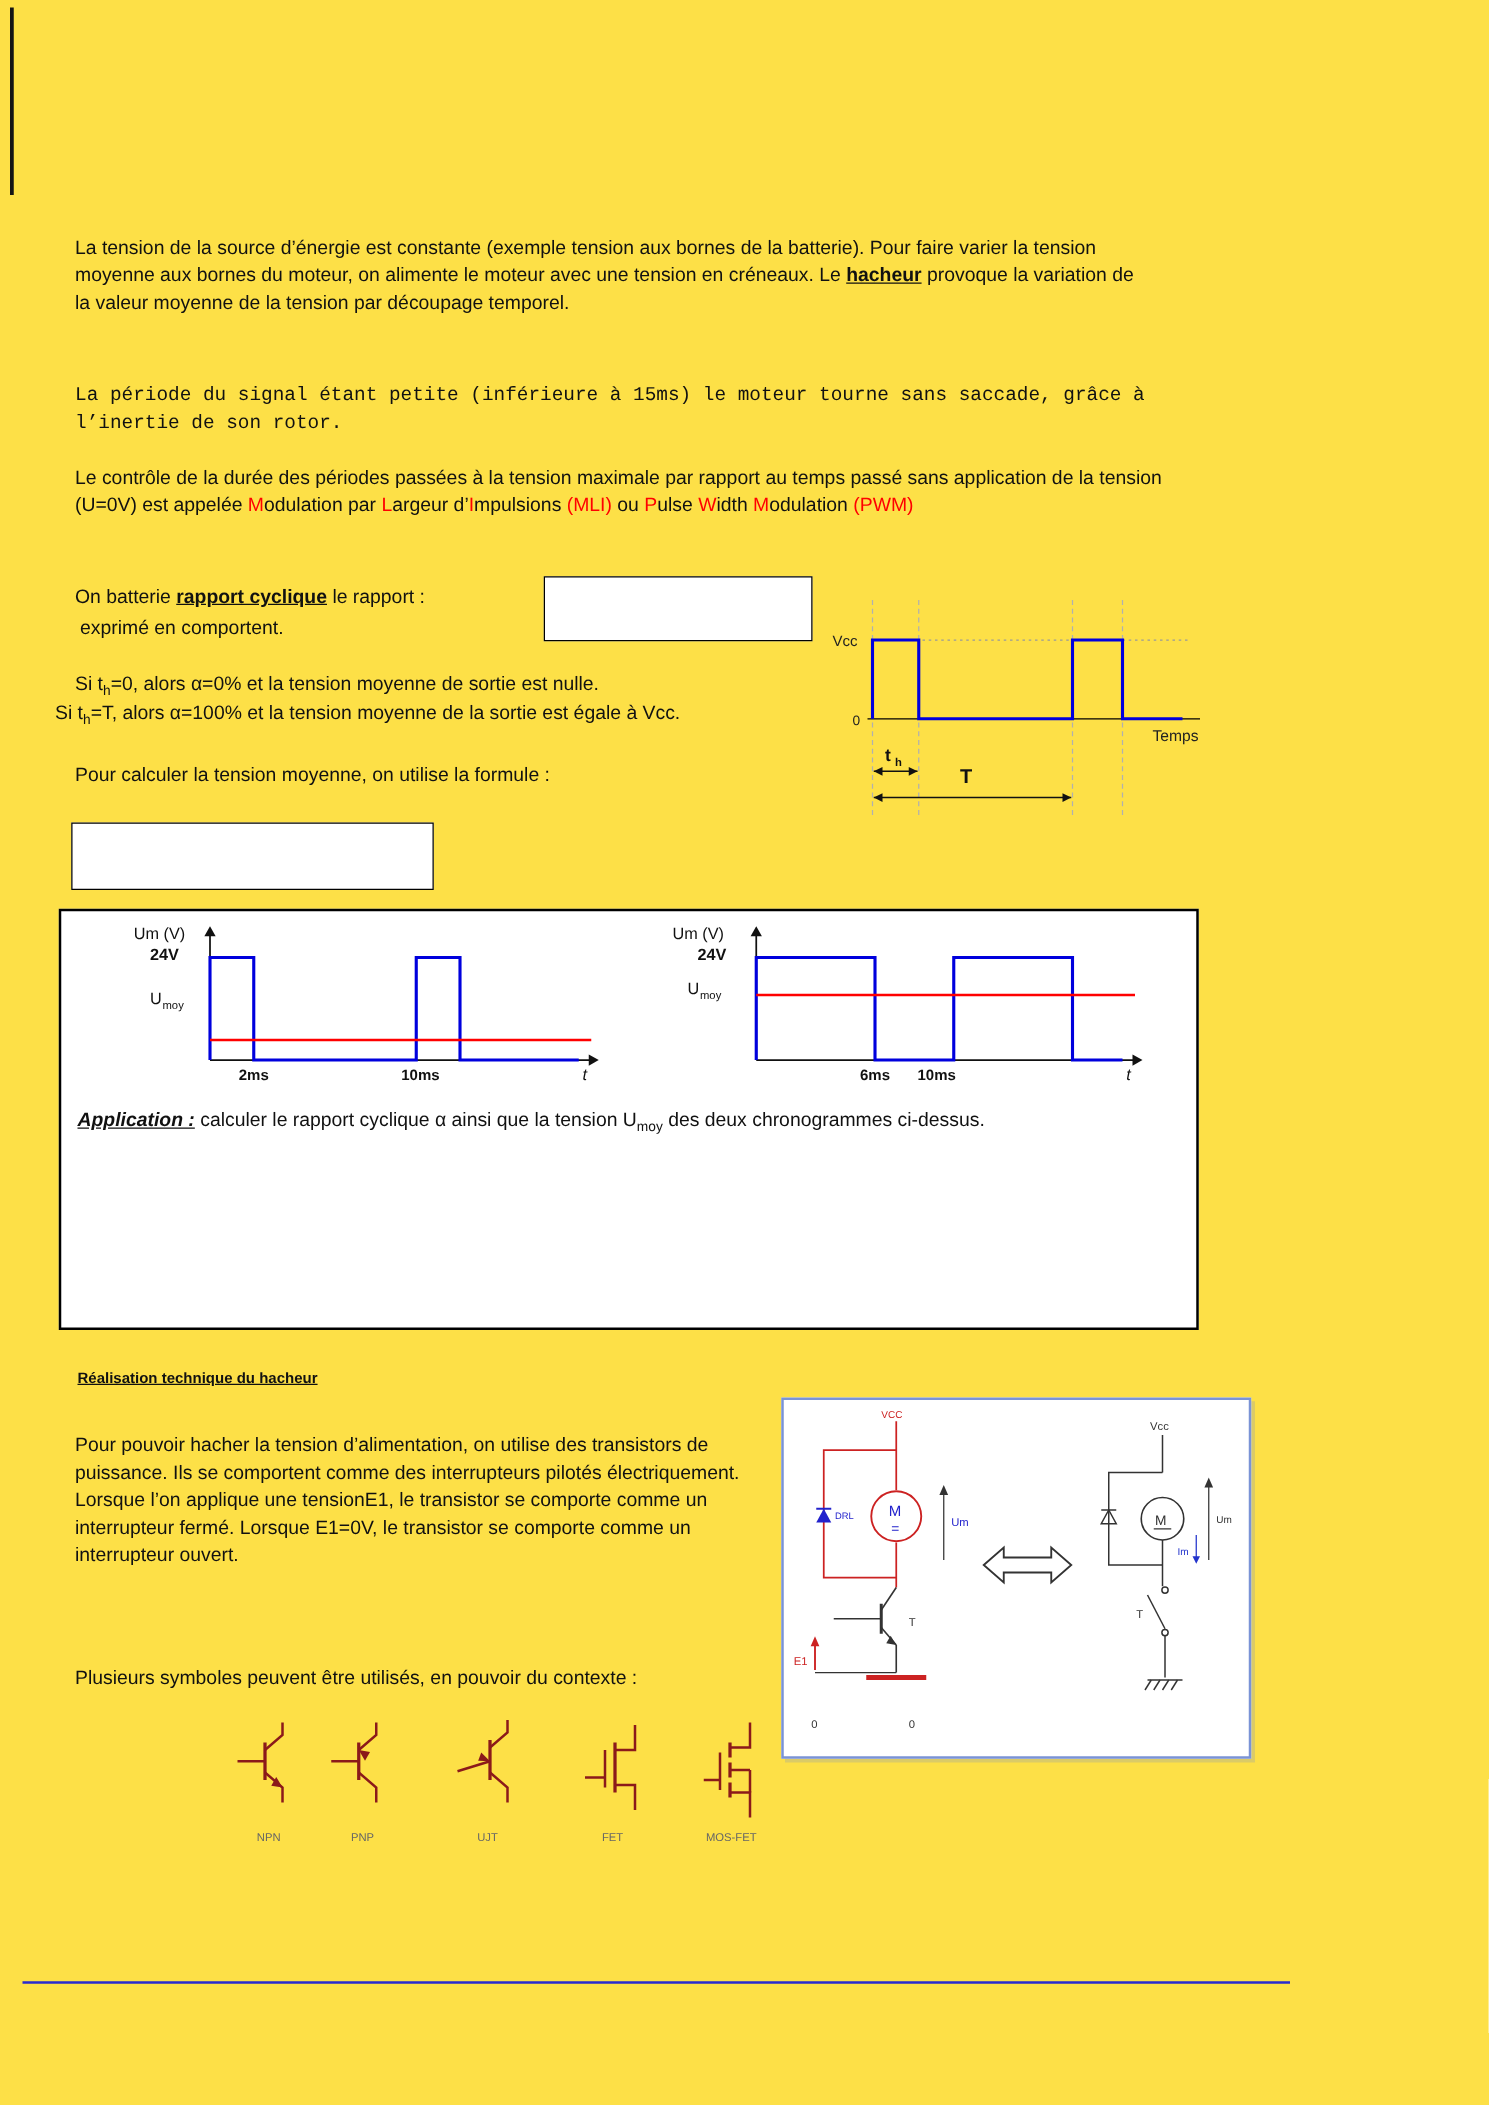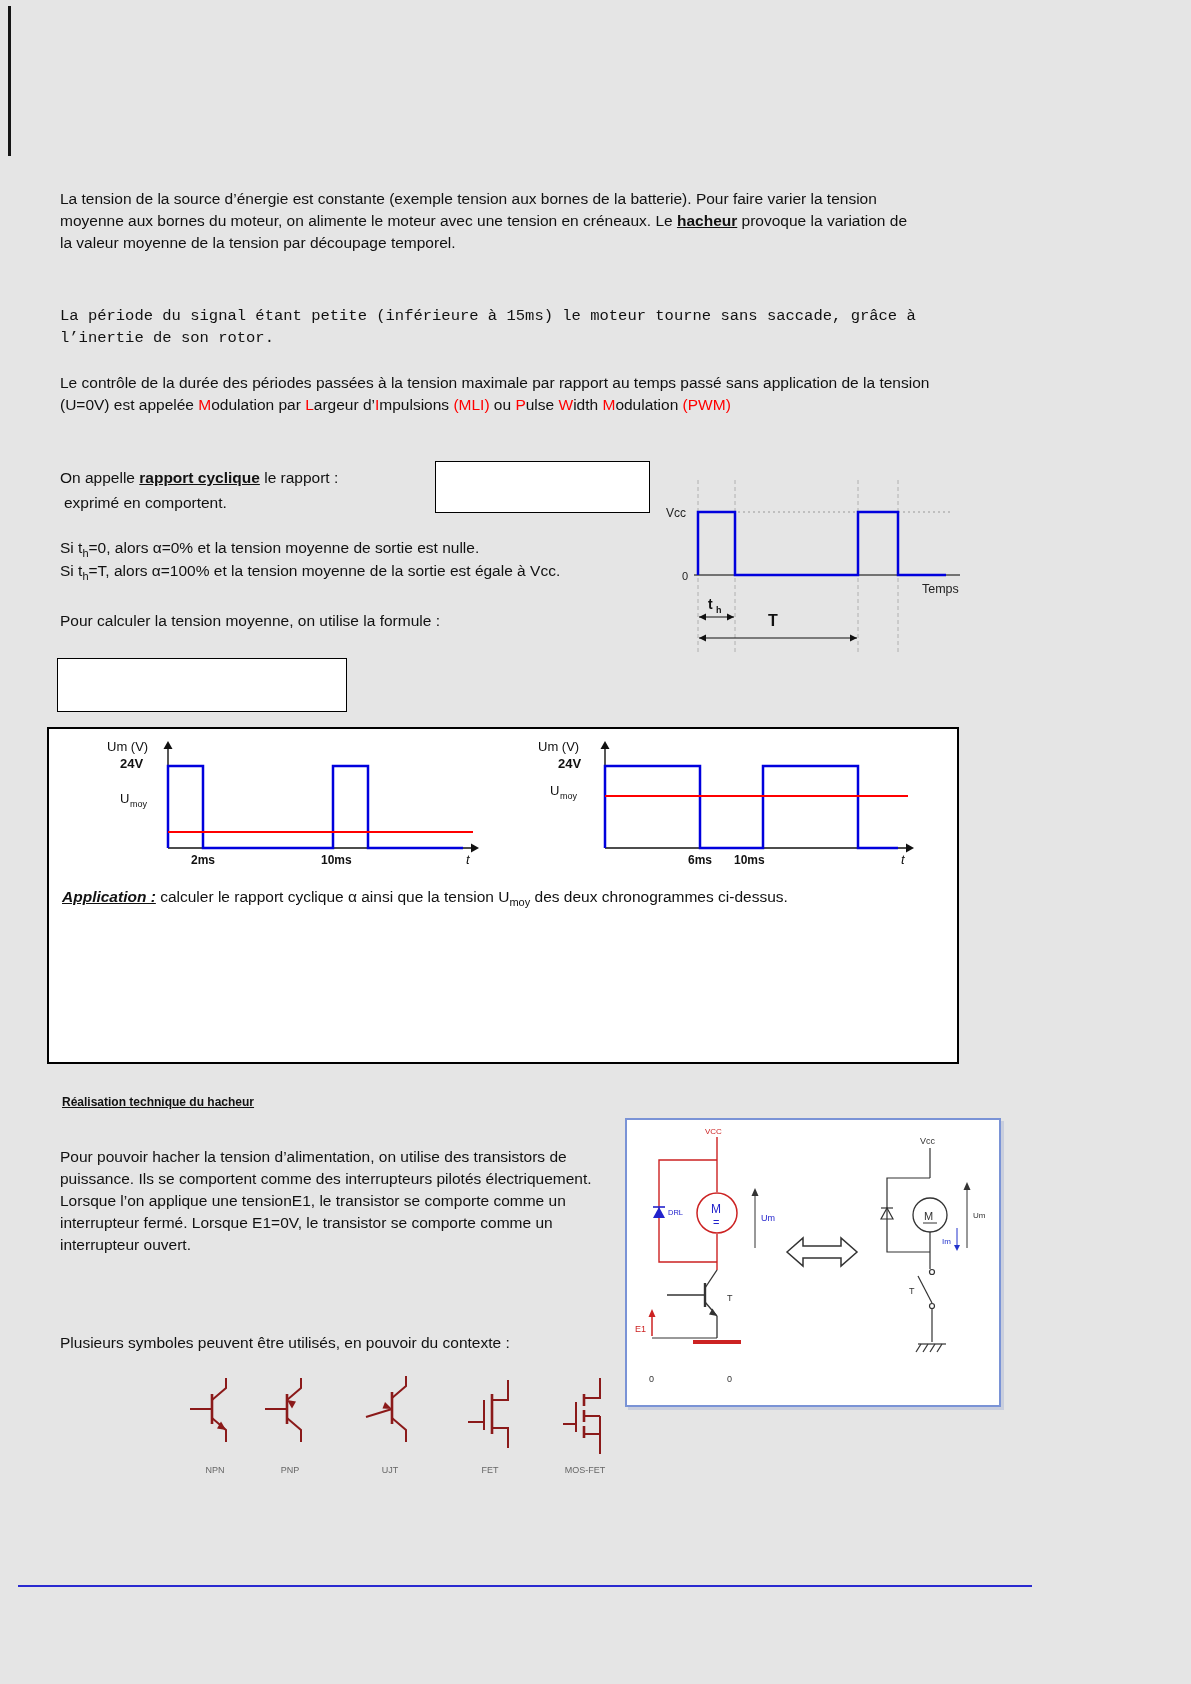--- a/index.html
+++ b/index.html
@@ -1,16 +1,16 @@
 <!DOCTYPE html>
 <html><head>
 <meta charset="utf-8">
 <style>
   html,body{margin:0;padding:0;background:#ffffff;}
-  .page{position:relative;width:1191px;height:1684px;background:#e5e5e5;overflow:hidden;
+  .page{position:relative;width:1191px;height:1684px;background:#fde047;overflow:hidden;
         font-family:"Liberation Sans",sans-serif;font-size:15.5px;color:#111;line-height:1.42;}
   .abs{position:absolute;}
   .red{color:#ff0000;}
   .bold-underline{font-weight:bold;text-decoration:underline;}
   .bold-italic-underline{font-weight:bold;font-style:italic;text-decoration:underline;}
   .sub{vertical-align:sub;font-size:11px;}
   .answer-box{position:absolute;border:1.5px solid #000;background:#fff;}
   .big-box{position:absolute;border:2px solid #000;background:#fff;}
   .circuit-box{position:absolute;border:2px solid #7a93d6;background:#fff;box-shadow:3px 3px 0 rgba(120,140,200,.25);}
   .h2{font-weight:bold;text-decoration:underline;font-size:12px;}
@@ -25,27 +25,27 @@
 <div class="page">
 
   <div class="artifact" style="left:8px;top:6px;width:3px;height:150px;"></div>
 
   <div class="abs" style="left:60px;top:188px;width:858px;"><span>La tension de la source d’énergie est constante (exemple tension aux bornes de la batterie). Pour faire varier la tension moyenne aux bornes du moteur, on alimente le moteur avec une tension en créneaux. Le </span><span class="bold-underline">hacheur</span><span> provoque la variation de la valeur moyenne de la tension par découpage temporel.</span></div>
 
   <div class="abs" style="left:60px;top:305px;width:858px;font-family:Liberation Mono, monospace;">La période du signal étant petite (inférieure à 15ms) le moteur tourne sans saccade, grâce à l’inertie de son rotor.</div>
 
   <div class="abs" style="left:60px;top:372px;width:882px;"><span>Le contrôle de la durée des périodes passées à la tension maximale par rapport au temps passé sans application de la tension (U=0V) est appelée </span><span class="red">M</span><span>odulation par </span><span class="red">L</span><span>argeur d’</span><span class="red">I</span><span>mpulsions </span><span class="red">(MLI)</span><span> ou </span><span class="red">P</span><span>ulse </span><span class="red">W</span><span>idth </span><span class="red">M</span><span>odulation </span><span class="red">(PWM)</span></div>
 
-  <div class="abs" style="left:60px;top:467px;width:380px;"><span>On appelle </span><span class="bold-underline">rapport cyclique</span><span> le rapport :</span></div>
+  <div class="abs" style="left:60px;top:467px;width:380px;"><span>On batterie </span><span class="bold-underline">rapport cyclique</span><span> le rapport :</span></div>
   <div class="abs" style="left:64px;top:492px;width:380px;">exprimé en comportent.</div>
 
   <div class="answer-box" style="left:435px;top:461px;width:213px;height:50px;"></div>
 
   <div class="abs" style="left:60px;top:537px;width:560px;"><span>Si t</span><span class="sub">h</span><span>=0, alors α=0% et la tension moyenne de sortie est nulle.</span></div>
-  <div class="abs" style="left:60px;top:560px;width:548px;"><span>Si t</span><span class="sub">h</span><span>=T, alors α=100% et la tension moyenne de la sortie est égale à Vcc.</span></div>
+  <div class="abs" style="left:44px;top:560px;width:548px;"><span>Si t</span><span class="sub">h</span><span>=T, alors α=100% et la tension moyenne de la sortie est égale à Vcc.</span></div>
 
   <div class="abs" style="left:60px;top:610px;width:560px;">Pour calculer la tension moyenne, on utilise la formule :</div>
 
   <div class="answer-box" style="left:57px;top:658px;width:288px;height:52px;"></div>
 
   <svg class="abs" style="left:658px;top:470px;" width="340" height="200" viewBox="0 0 340 200">
     <g stroke="#b0b0b0" stroke-width="1" stroke-dasharray="4 3">
       <line x1="40" y1="10" x2="40" y2="185"></line>
       <line x1="77" y1="10" x2="77" y2="185"></line>
       <line x1="200" y1="10" x2="200" y2="185"></line>

